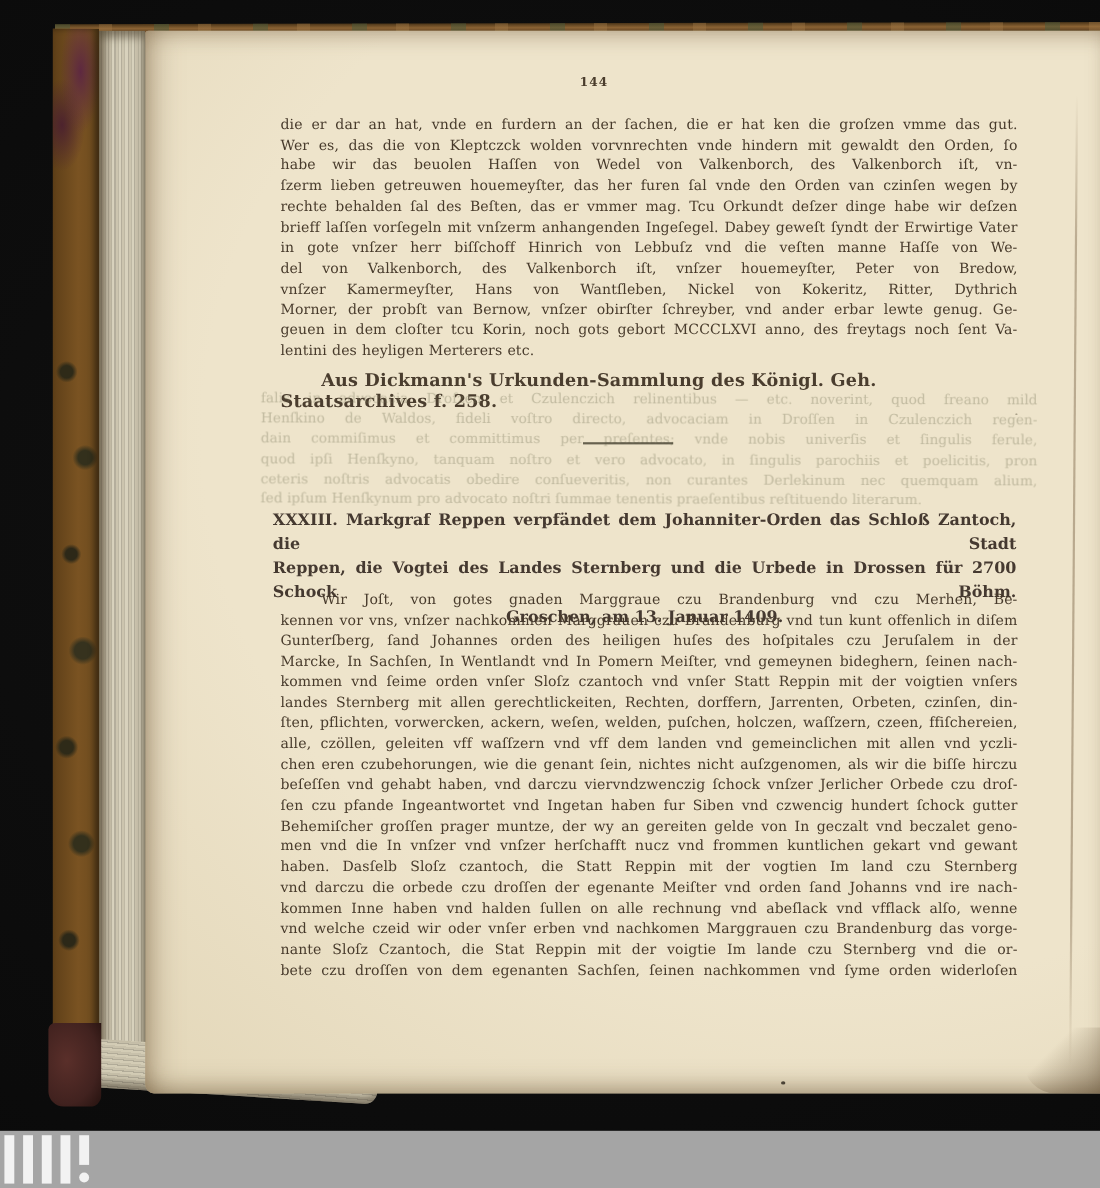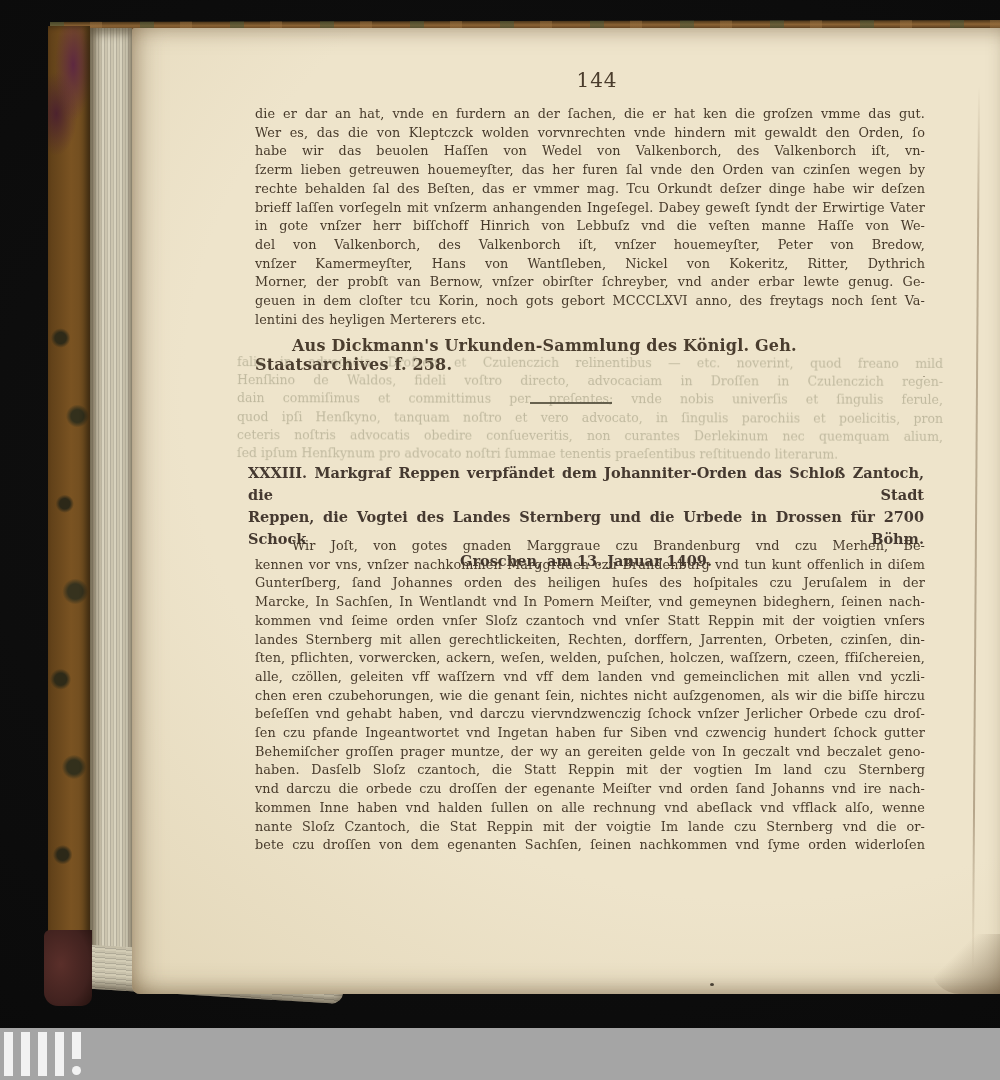--- a/index.html
+++ b/index.html
@@ -77,21 +77,21 @@
     background:linear-gradient(315deg, rgba(90,70,45,.55), rgba(90,70,45,0) 65%);
     border-radius:0 0 0 30px;
   }
   .speck{position:absolute;left:578px;top:955px;width:4px;height:3px;background:#4a4236;border-radius:50%;
     box-shadow:212px -608px 0 -1px rgba(90,80,60,.6), -222px -890px 0 -1.5px rgba(110,95,70,.5), 120px -280px 0 -1.5px rgba(120,105,80,.45);}
 
   
   .ink{color:#473a2b;}
   .pageno{
     position:absolute;left:395px;top:40px;width:140px;
-    text-align:center;font-size:20px;font-weight:normal;letter-spacing:1px;color:#4a3c2c;
+    text-align:left;font-size:11px;font-weight:bold;letter-spacing:1px;color:#4a3c2c;
   }
   .para{position:absolute;left:123px;width:670px;font-size:12.8px;line-height:18.7px;
     letter-spacing:.1px;word-spacing:.5px;color:#473a2b;}
   .p1{top:77px;}
   .p2{top:509px;}
   .justify .tline{text-align:justify;text-align-last:justify;}
   .justify .tline-last{text-align-last:auto;}
   .justify-all .tline-last{text-align-last:justify;}
   .indent-first .tline:first-child{text-indent:37px;}
 
@@ -194,23 +194,25 @@
           <div class="tline">Gunterſberg, ſand Johannes orden des heiligen huſes des hoſpitales czu Jeruſalem in der</div>
           <div class="tline">Marcke, In Sachſen, In Wentlandt vnd In Pomern Meiſter, vnd gemeynen bideghern, ſeinen nach-</div>
           <div class="tline">kommen vnd ſeime orden vnſer Sloſz czantoch vnd vnſer Statt Reppin mit der voigtien vnſers</div>
           <div class="tline">landes Sternberg mit allen gerechtlickeiten, Rechten, dorffern, Jarrenten, Orbeten, czinſen, din-</div>
           <div class="tline">ſten, pflichten, vorwercken, ackern, weſen, welden, puſchen, holczen, waſſzern, czeen, ffiſchereien,</div>
           <div class="tline">alle, czöllen, geleiten vff waſſzern vnd vff dem landen vnd gemeinclichen mit allen vnd yczli-</div>
           <div class="tline">chen eren czubehorungen, wie die genant ſein, nichtes nicht auſzgenomen, als wir die biſſe hirczu</div>
           <div class="tline">beſeſſen vnd gehabt haben, vnd darczu viervndzwenczig ſchock vnſzer Jerlicher Orbede czu droſ-</div>
           <div class="tline">ſen czu pfande Ingeantwortet vnd Ingetan haben fur Siben vnd czwencig hundert ſchock gutter</div>
           <div class="tline">Behemiſcher groſſen prager muntze, der wy an gereiten gelde von In geczalt vnd beczalet geno-</div>
+          <div class="tline">men vnd die In vnſzer vnd vnſzer herſchafft nucz vnd frommen kuntlichen gekart vnd gewant</div>
           <div class="tline">haben.  Dasſelb Sloſz czantoch, die Statt Reppin mit der vogtien Im land czu Sternberg</div>
           <div class="tline">vnd darczu die orbede czu droſſen der egenante Meiſter vnd orden ſand Johanns vnd ire nach-</div>
           <div class="tline">kommen Inne haben vnd halden ſullen on alle rechnung vnd abeſlack vnd vfflack alſo, wenne</div>
+          <div class="tline">vnd welche czeid wir oder vnſer erben vnd nachkomen Marggrauen czu Brandenburg das vorge-</div>
           <div class="tline">nante Sloſz Czantoch, die Stat Reppin mit der voigtie Im lande czu Sternberg vnd die or-</div>
           <div class="tline tline-last">bete czu droſſen von dem egenanten Sachſen, ſeinen nachkommen vnd ſyme orden widerloſen</div>
         </div>
     </div>
   </div>
 
   <div class="band">
     <div class="mark">
       <div class="bar b1"></div>
       <div class="bar b2"></div>

